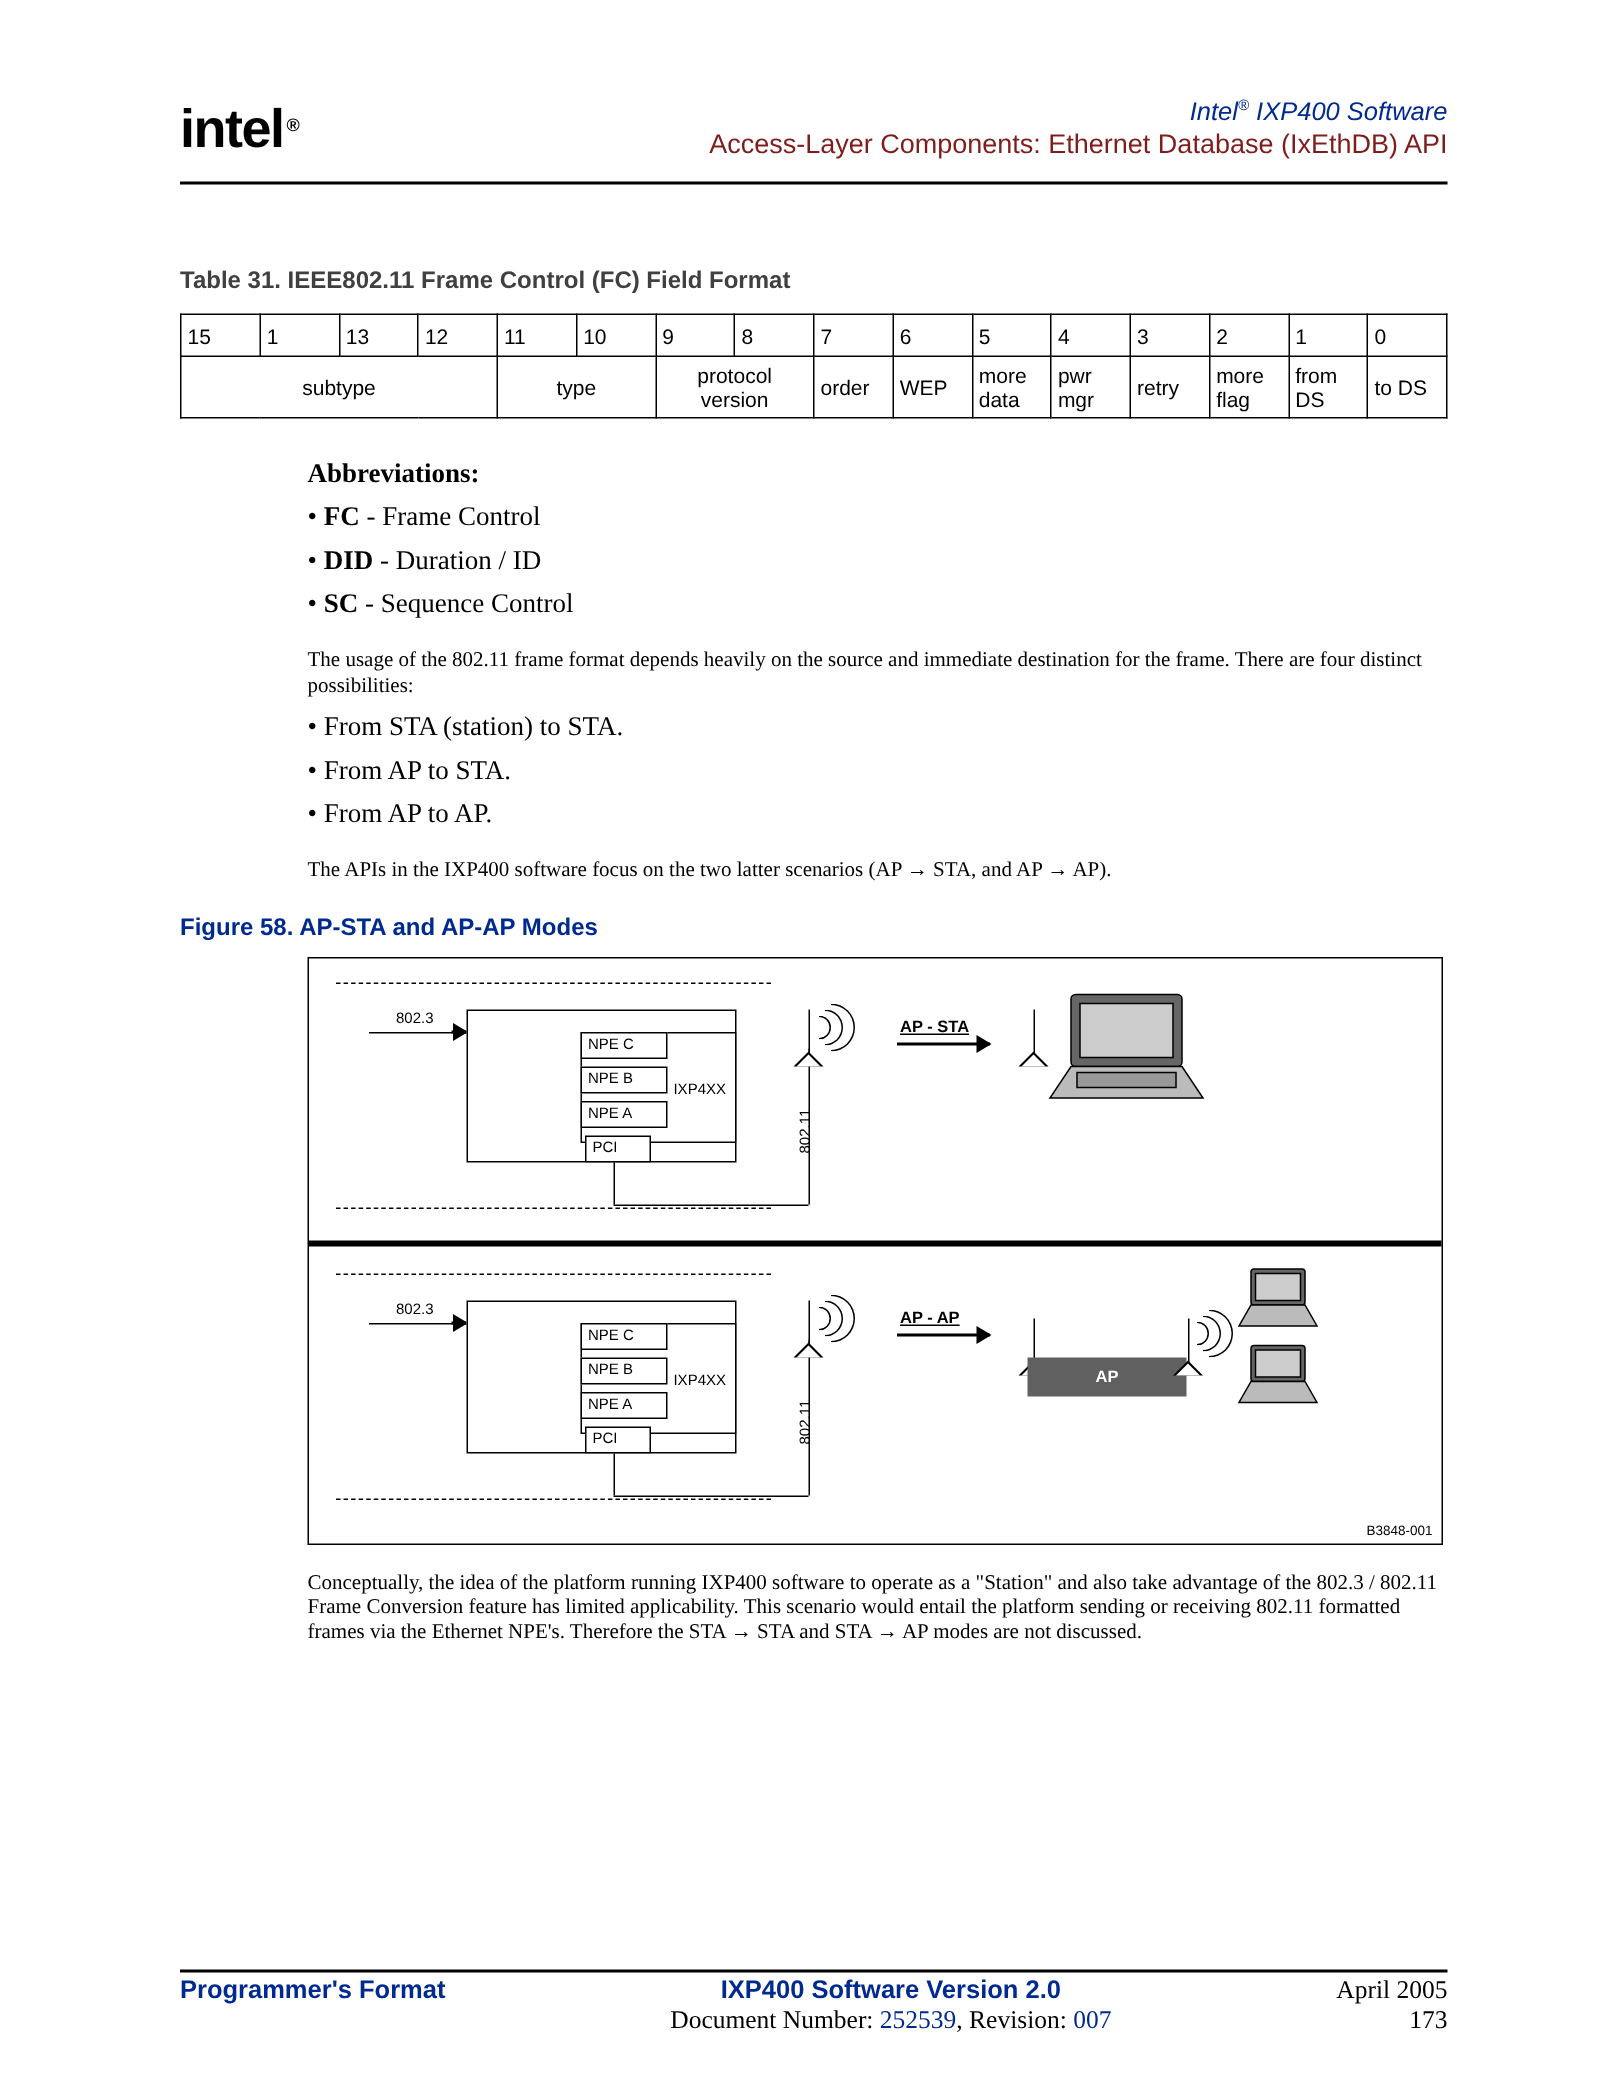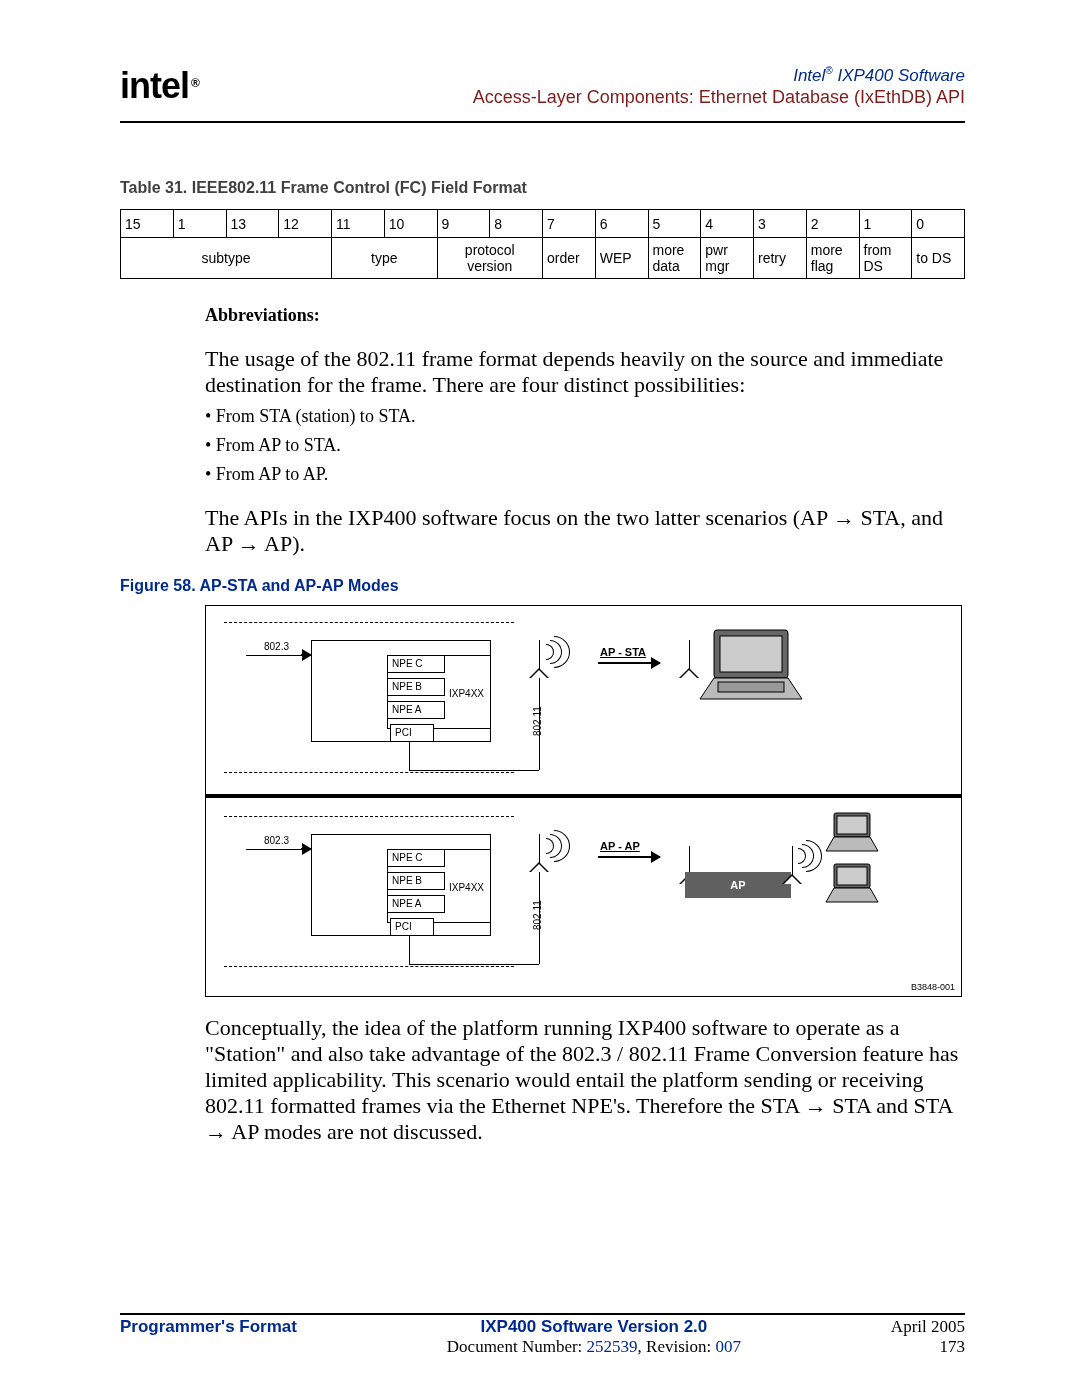--- a/index.html
+++ b/index.html
@@ -52,21 +52,21 @@
   .abbr-head {
     font-family: "Times New Roman", serif;
     font-weight: 700;
     font-size: 18px;
     margin: 26px 0 6px 0;
   }
   ul.bul { list-style: none; padding: 0; margin: 4px 0 0 0; }
   ul.bul li { font-size: 18px; margin: 8px 0 0 18px; text-indent: -18px; }
   ul.bul li::before { content: "•  "; }
   ul.bul li .b { font-weight: 700; }
-  .para { font-size: 22px; margin-top: 20px; line-height: 1.18; }
+  .para { font-size: 14px; margin-top: 20px; line-height: 1.18; }
   .fig-title {
     font-family: Helvetica, Arial, sans-serif;
     font-weight: 700;
     color: #002a8f;
     font-size: 16px;
     margin: 20px 0 10px 0;
   }
 
   .figure {
     margin-left: 85px;
@@ -199,20 +199,25 @@
           <td colspan="1">retry</td>
           <td colspan="1">more flag</td>
           <td colspan="1">from DS</td>
           <td colspan="1">to DS</td>
         </tr>
   </tbody>
     </table>
 
   <div class="body-indent">
     <div class="abbr-head">Abbreviations:</div>
+    <ul class="bul" id="abbr-list">
+        <li><span class="b">FC</span><span> - Frame Control</span></li>
+        <li><span class="b">DID</span><span> - Duration / ID</span></li>
+        <li><span class="b">SC</span><span> - Sequence Control</span></li>
+      </ul>
 
     <div class="para">The usage of the 802.11 frame format depends heavily on the source and immediate destination for the frame.  There are four distinct possibilities:</div>
     <ul class="bul" id="poss-list">
         <li>From STA (station) to STA.</li>
         <li>From AP to STA.</li>
         <li>From AP to AP.</li>
       </ul>
     <div class="para">The APIs in the IXP400 software focus on the two latter scenarios (AP → STA, and AP → AP).</div>
   </div>
 

